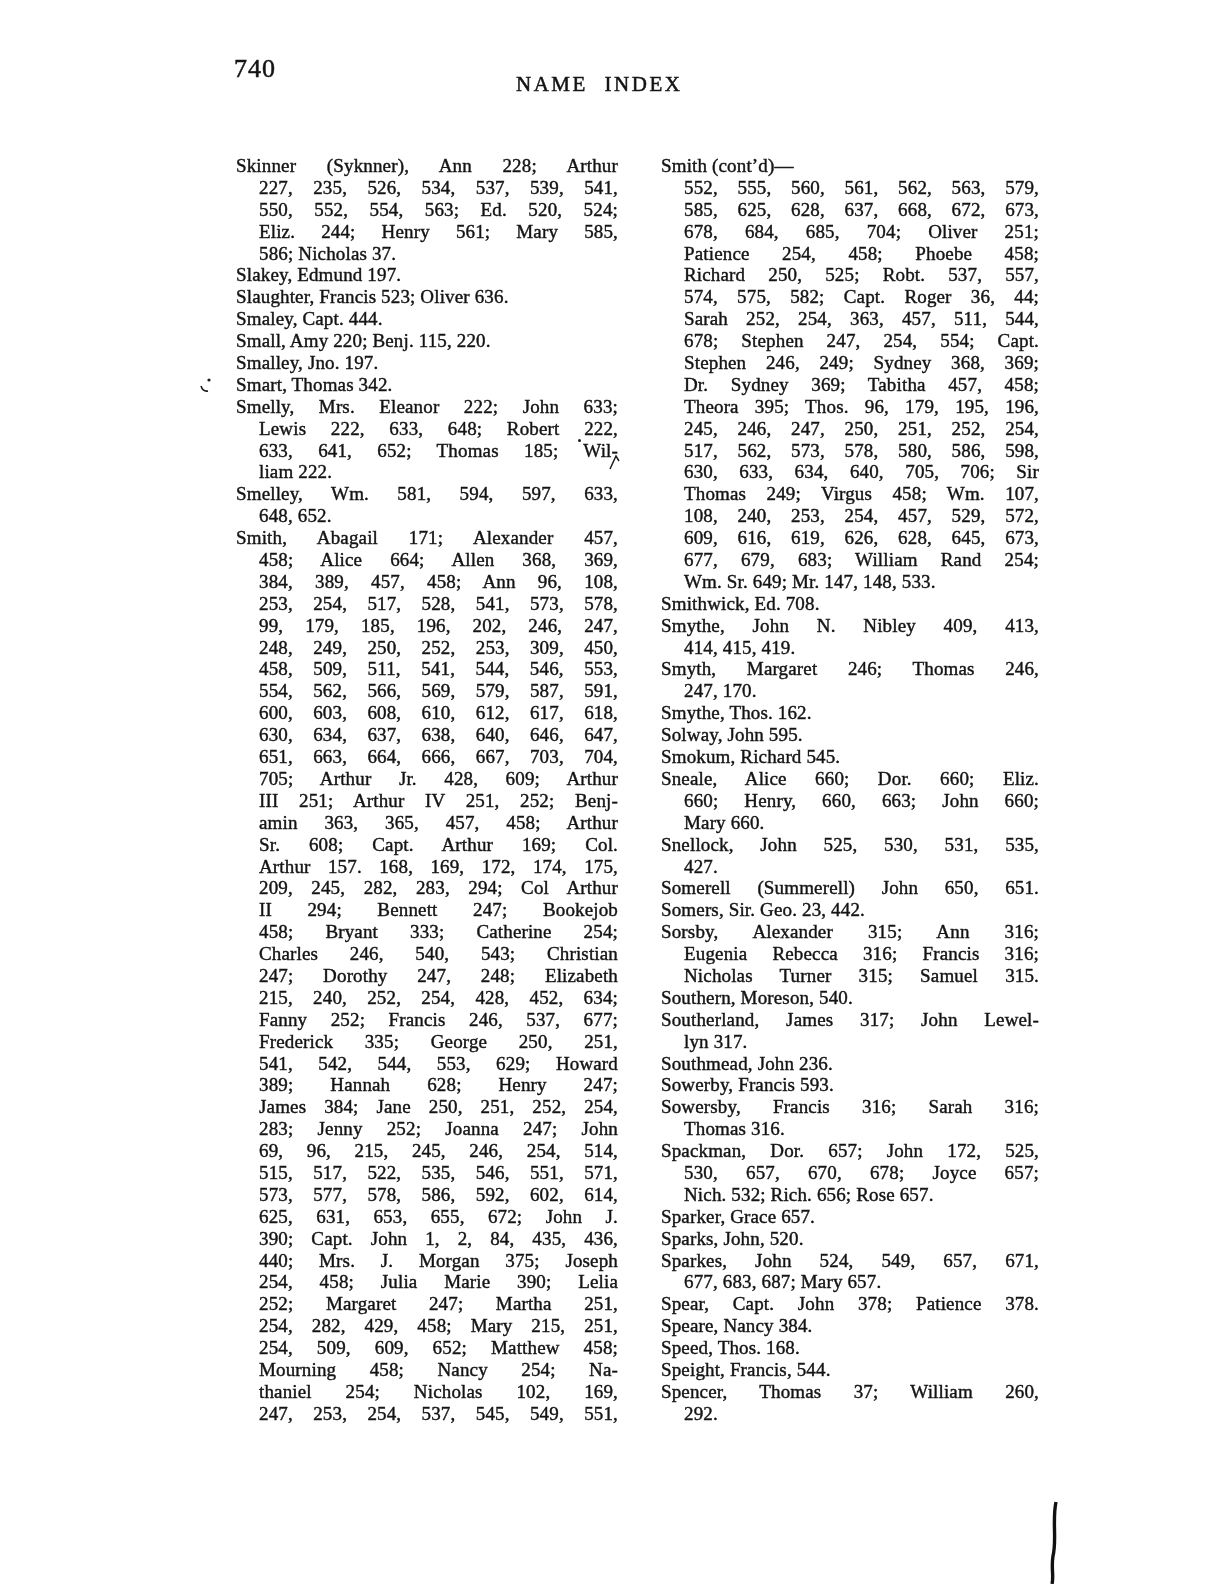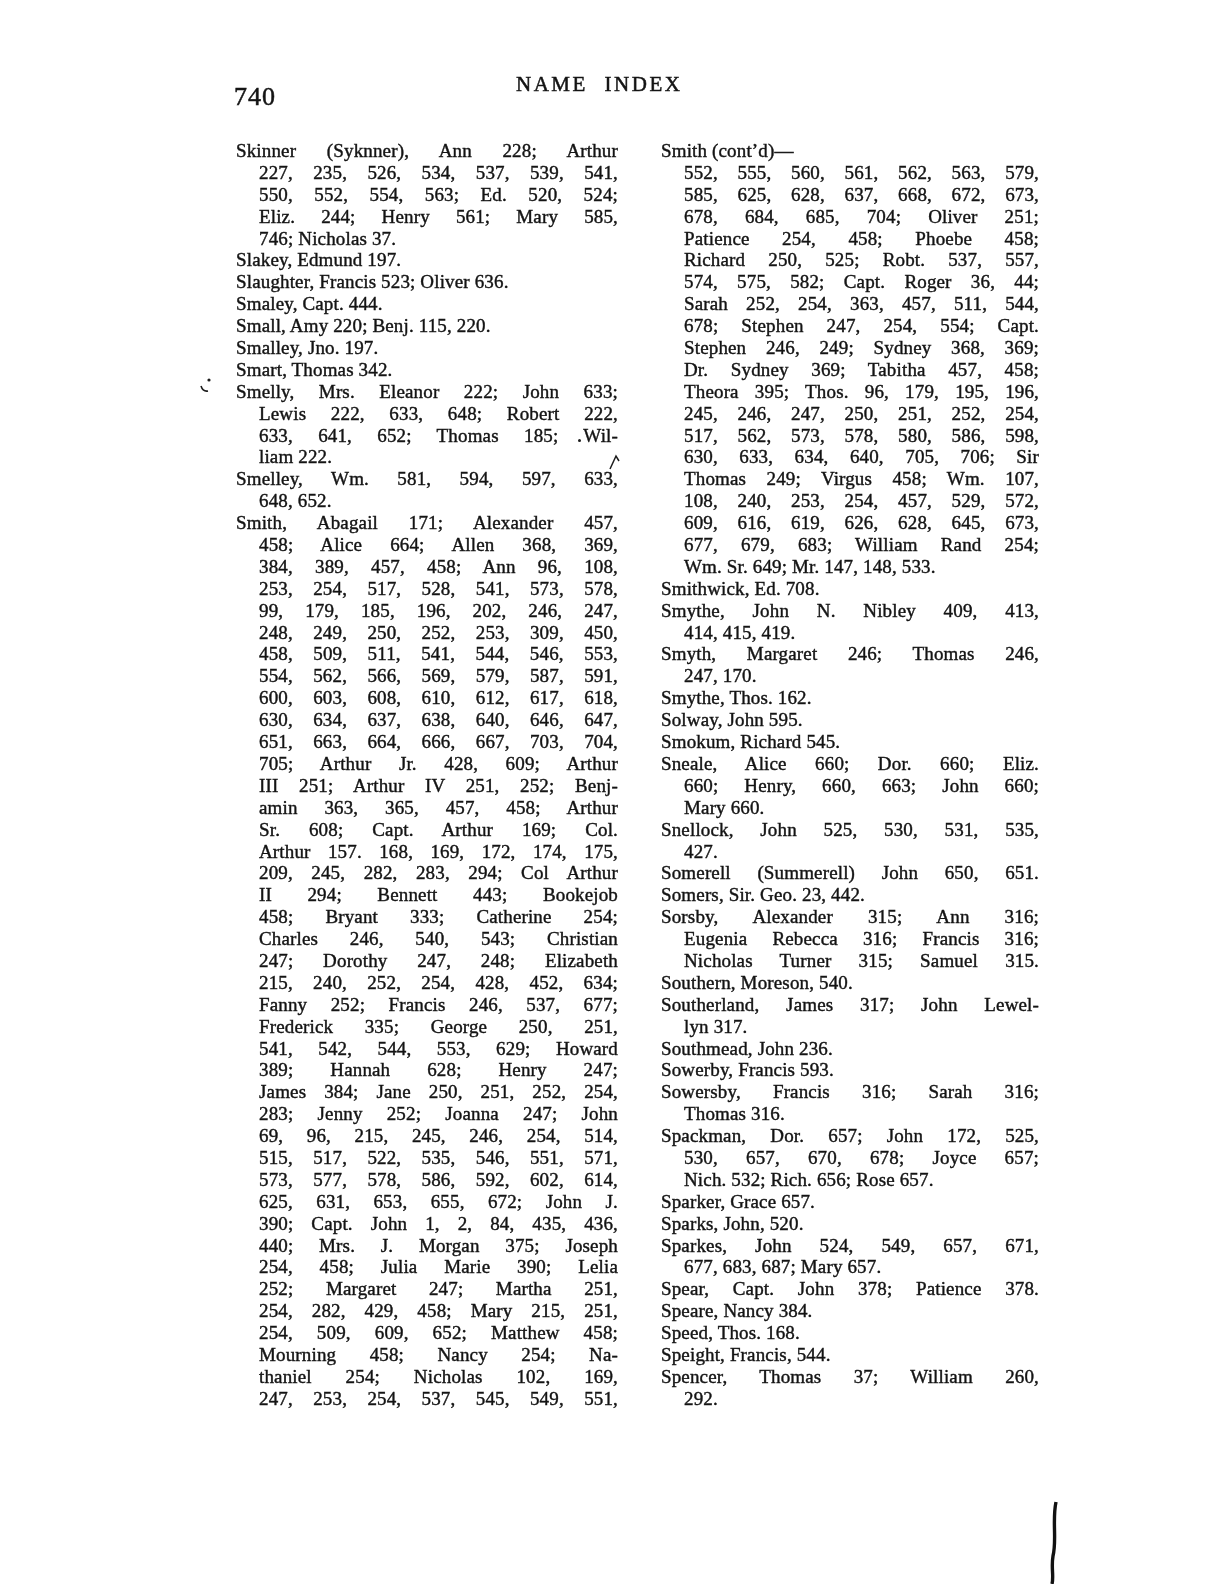--- a/index.html
+++ b/index.html
@@ -3,29 +3,29 @@
 <meta charset="utf-8">
 <style>
   html,body{margin:0;padding:0;}
   body{
     width:1224px;height:1584px;background:#ffffff;position:relative;
     font-family:"Liberation Serif","DejaVu Serif",serif;color:#141414;
     -webkit-font-smoothing:antialiased;
   }
   .page{position:absolute;inset:0;background:#ffffff;overflow:hidden;}
   .page-number{
-    position:absolute;left:234px;top:84px;font-size:26px;line-height:1;
+    position:absolute;left:234px;top:56px;font-size:26px;line-height:1;
     letter-spacing:1px;-webkit-text-stroke:0.5px currentColor;
   }
   .page-title{
     position:absolute;left:494px;top:74px;font-size:21px;line-height:1;
     letter-spacing:2.5px;word-spacing:9px;margin-left:22px;-webkit-text-stroke:0.5px currentColor;
   }
   .col{
-    position:absolute;top:140px;font-size:19px;line-height:21.9px;
+    position:absolute;top:155px;font-size:19px;line-height:21.9px;
     -webkit-text-stroke:0.42px currentColor;letter-spacing:0.15px;
   }
   .col-left{left:236px;width:382px;}
   .col-right{left:645px;width:378px;margin-left:16px;}
   .line{height:21.9px;white-space:nowrap;}
   .line.just{white-space:normal;text-align:justify;text-align-last:justify;text-justify:inter-word;}
   .line.ind{padding-left:23px;}
   .ink{position:absolute;pointer-events:none;}
   .dot{background:#1b1b1b;border-radius:50%;}
 </style>
@@ -35,21 +35,21 @@
 <div class="page">
 
   <div class="page-number">740</div>
   <div class="page-title">NAME INDEX</div>
 
   <div class="col col-left">
       <div class="line just">Skinner (Syknner), Ann 228; Arthur</div>
       <div class="line ind just">227, 235, 526, 534, 537, 539, 541,</div>
       <div class="line ind just">550, 552, 554, 563; Ed. 520, 524;</div>
       <div class="line ind just">Eliz. 244; Henry 561; Mary 585,</div>
-      <div class="line ind">746; Nicholas 37.</div>
+      <div class="line ind">586; Nicholas 37.</div>
       <div class="line">Slakey, Edmund 197.</div>
       <div class="line">Slaughter, Francis 523; Oliver 636.</div>
       <div class="line">Smaley, Capt. 444.</div>
       <div class="line">Small, Amy 220; Benj. 115, 220.</div>
       <div class="line">Smalley, Jno. 197.</div>
       <div class="line">Smart, Thomas 342.</div>
       <div class="line just">Smelly, Mrs. Eleanor 222; John 633;</div>
       <div class="line ind just">Lewis 222, 633, 648; Robert 222,</div>
       <div class="line ind just">633, 641, 652; Thomas 185; Wil-</div>
       <div class="line ind">liam 222.</div>
@@ -65,21 +65,21 @@
       <div class="line ind just">554, 562, 566, 569, 579, 587, 591,</div>
       <div class="line ind just">600, 603, 608, 610, 612, 617, 618,</div>
       <div class="line ind just">630, 634, 637, 638, 640, 646, 647,</div>
       <div class="line ind just">651, 663, 664, 666, 667, 703, 704,</div>
       <div class="line ind just">705; Arthur Jr. 428, 609; Arthur</div>
       <div class="line ind just">III 251; Arthur IV 251, 252; Benj-</div>
       <div class="line ind just">amin 363, 365, 457, 458; Arthur</div>
       <div class="line ind just">Sr. 608; Capt. Arthur 169; Col.</div>
       <div class="line ind just">Arthur 157. 168, 169, 172, 174, 175,</div>
       <div class="line ind just">209, 245, 282, 283, 294; Col Arthur</div>
-      <div class="line ind just">II 294; Bennett 443; Bookejob</div>
+      <div class="line ind just">II 294; Bennett 247; Bookejob</div>
       <div class="line ind just">458; Bryant 333; Catherine 254;</div>
       <div class="line ind just">Charles 246, 540, 543; Christian</div>
       <div class="line ind just">247; Dorothy 247, 248; Elizabeth</div>
       <div class="line ind just">215, 240, 252, 254, 428, 452, 634;</div>
       <div class="line ind just">Fanny 252; Francis 246, 537, 677;</div>
       <div class="line ind just">Frederick 335; George 250, 251,</div>
       <div class="line ind just">541, 542, 544, 553, 629; Howard</div>
       <div class="line ind just">389; Hannah 628; Henry 247;</div>
       <div class="line ind just">James 384; Jane 250, 251, 252, 254,</div>
       <div class="line ind just">283; Jenny 252; Joanna 247; John</div>

